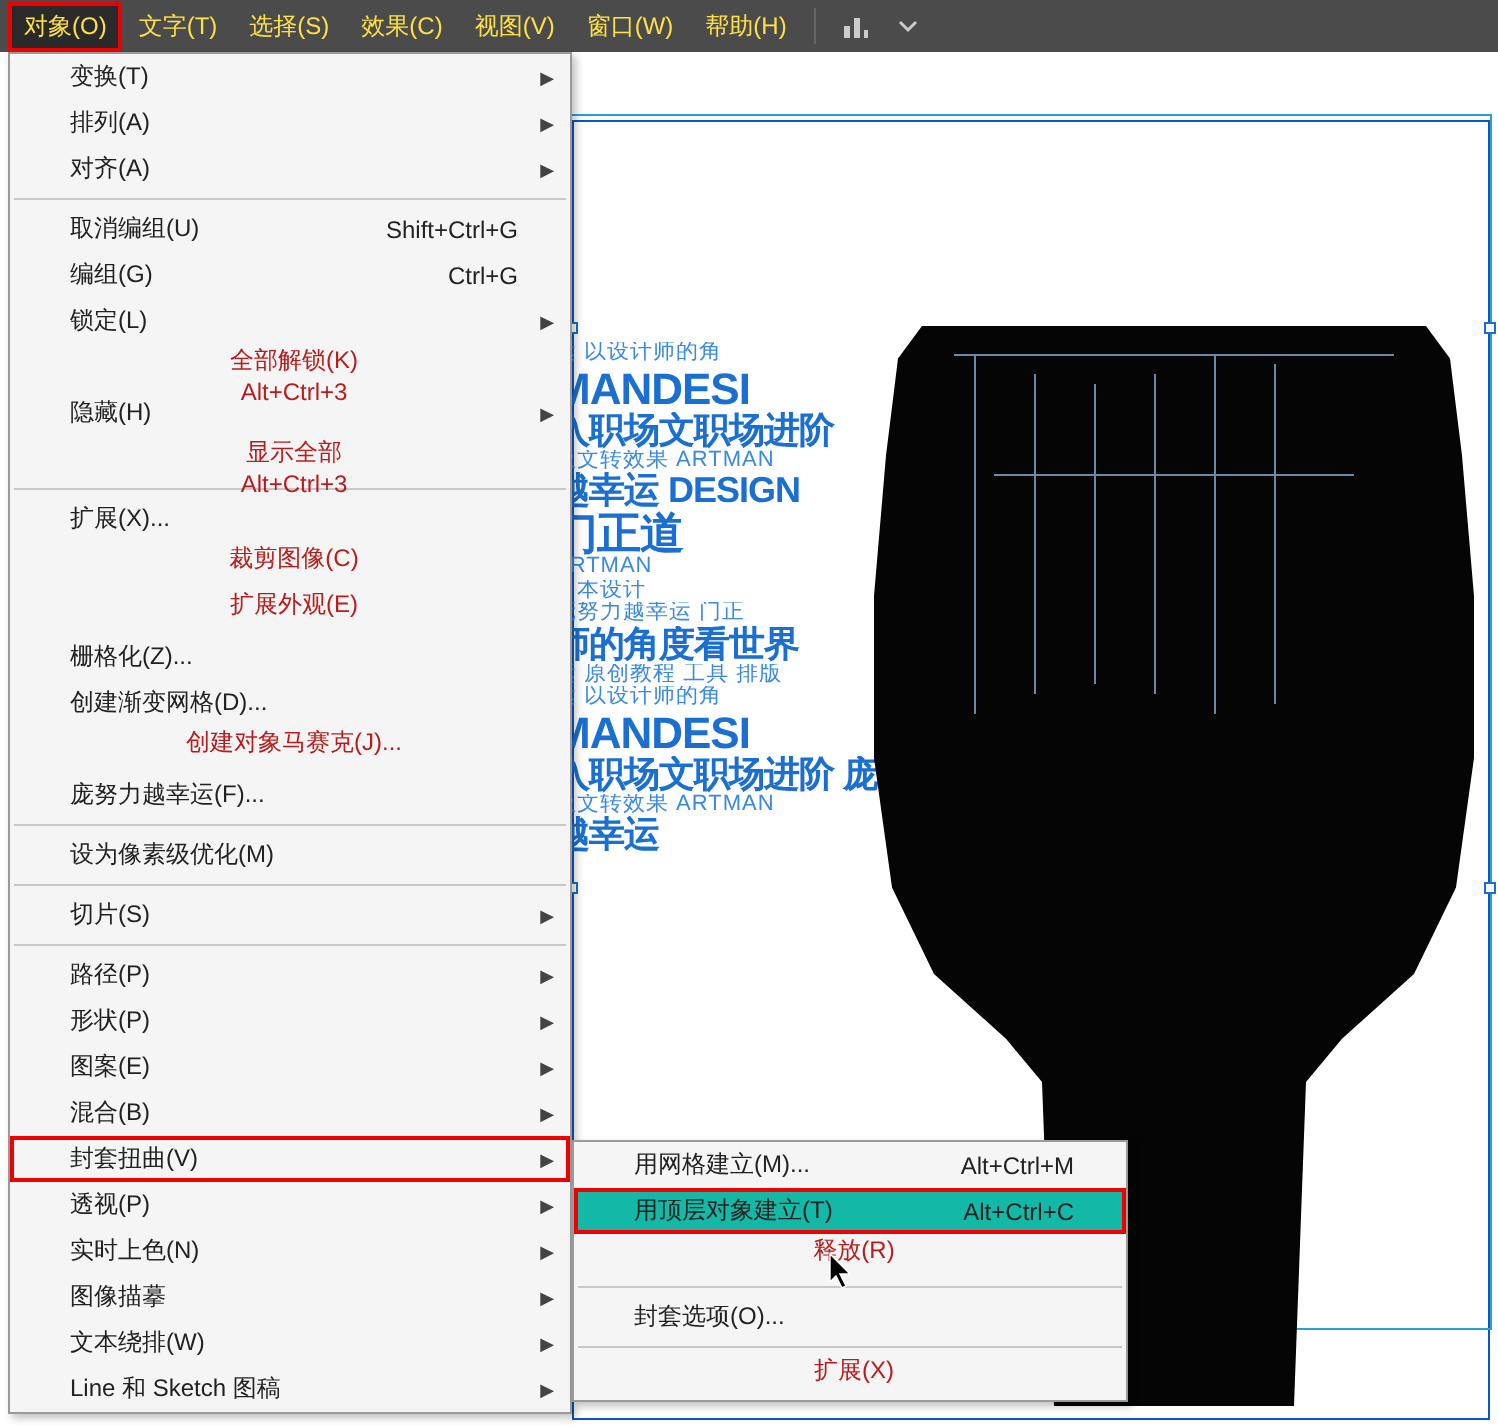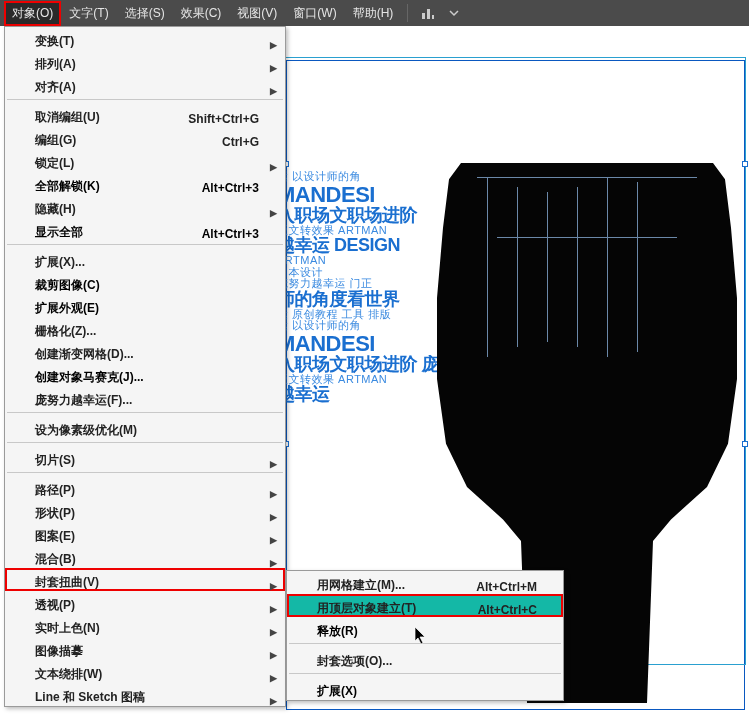--- a/index.html
+++ b/index.html
@@ -1,25 +1,25 @@
 <!DOCTYPE html>
 <html><head>
 <meta charset="utf-8">
 <style>
   * { margin: 0; padding: 0; box-sizing: border-box; font-family: "Microsoft YaHei", sans-serif; }
   body { width: 749px; height: 714px; background: #fff; overflow: hidden; position: relative; }
-  .menubar { background: #4b4b4b; height: 26px; display: flex; align-items: center; padding: 0 4px; color: #e5e5e5; font-size: 12px; position: relative; }
+  .menubar { background: #4b4b4b; height: 26px; display: flex; align-items: center; padding: 0 4px; color: #fde047; font-size: 12px; position: relative; }
   .menu-item { padding: 4px 8px; cursor: pointer; }
   .menu-item.active { background: #2a2a2a; outline: 2px solid #e00; outline-offset: -2px; }
   .sep-v { width: 1px; height: 18px; background: #666; margin: 0 6px; }
   .tool-icons { display: flex; align-items: center; gap: 10px; margin-left: 6px; }
   .tool-icon { width:16px; height:16px; display:inline-block; }
   .dropdown { position: absolute; top: 26px; left: 4px; width: 282px; background: #f5f5f5; border: 1px solid #9a9a9a; box-shadow: 2px 2px 4px rgba(0,0,0,.25); font-size: 12px; color: #222; z-index: 20; }
-  .dd-row { display: flex; justify-content: space-between; align-items: flex-end; height: 23px; padding: 0 26px 0 30px; position: relative; font-weight: bold; }
-  .dd-row.disabled { color: #000000; }
+  .dd-row { display: flex; justify-content: space-between; align-items: center; height: 23px; padding: 0 26px 0 30px; position: relative; }
+  .dd-row.disabled { color: #b91c1c; flex-direction: column; }
   .dd-sep { height: 1px; background: #c8c8c8; margin: 3px 2px; }
   .dd-row .arrow { position: absolute; right: 8px; font-size: 9px; color: #444; }
   .dd-row.hl { outline: 2px solid #e00; outline-offset: -2px; }
   .submenu { position: absolute; top: 570px; left: 286px; width: 278px; background: #f5f5f5; border: 1px solid #9a9a9a; box-shadow: 2px 2px 4px rgba(0,0,0,.25); font-size: 12px; color: #222; z-index: 30; }
   .submenu .dd-row.hl2 { background: #14b8a6; outline: 2px solid #e00; outline-offset: -2px; }
   .canvas { position: absolute; top: 60px; left: 286px; right: 4px; bottom: 4px; background: #fff; border: 1px solid #0a58c0; }
   .cyan-edge { position:absolute; border:1px solid #2aa0d0; }
   .vase { position: absolute; top: 102px; left: 150px; width: 300px; height: 540px; background: #050505; clip-path: polygon(8% 0,92% 0,96% 3%,98% 12%,100% 25%,100% 40%,97% 52%,90% 60%,78% 66%,72% 70%,70% 100%,30% 100%,28% 70%,22% 66%,10% 60%,3% 52%,0 40%,0 25%,2% 12%,4% 3%); }
   .guides { position:absolute; top:116px; left:170px; width:260px; height:200px; }
   .guides i { position:absolute; background:#6b88a8; }
@@ -58,20 +58,21 @@
 </div>
 
 <div class="canvas">
   <div class="cyan-edge" style="top:-4px;left:-2px;right:-2px;height:608px"></div>
   <div class="textart">
     <div class="thin">运 以设计师的角</div>
     <div class="big">MANDESI</div>
     <div class="mid">入职场文职场进阶</div>
     <div class="thin">版文转效果 ARTMAN</div>
     <div class="mid">越幸运 DESIGN</div>
+    <div class="big">门正道</div>
     <div class="thin">ARTMAN</div>
     <div class="thin">日本设计</div>
     <div class="thin">庞努力越幸运 门正</div>
     <div class="mid">师的角度看世界</div>
     <div class="thin">运 原创教程 工具 排版</div>
     <div class="thin">运 以设计师的角</div>
     <div class="big">MANDESI</div>
     <div class="mid">入职场文职场进阶 庞</div>
     <div class="thin">版文转效果 ARTMAN</div>
     <div class="mid">越幸运</div>

